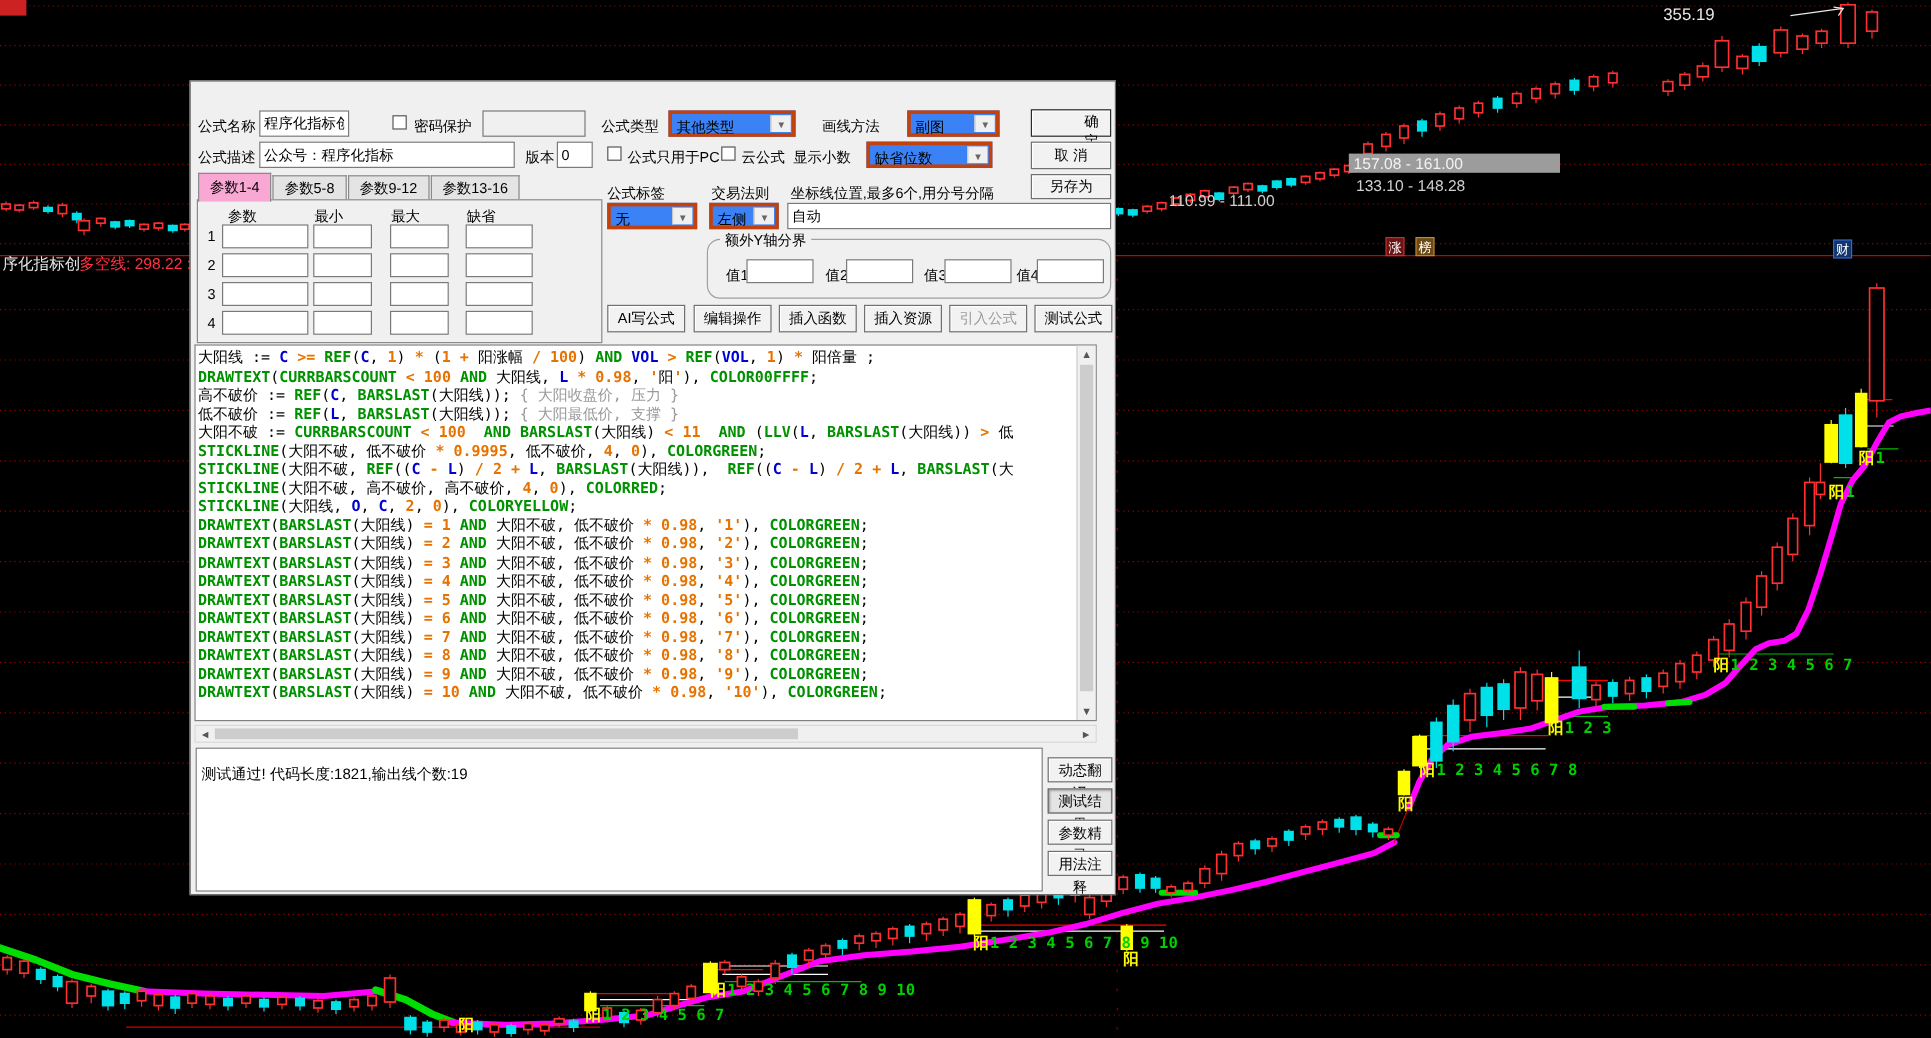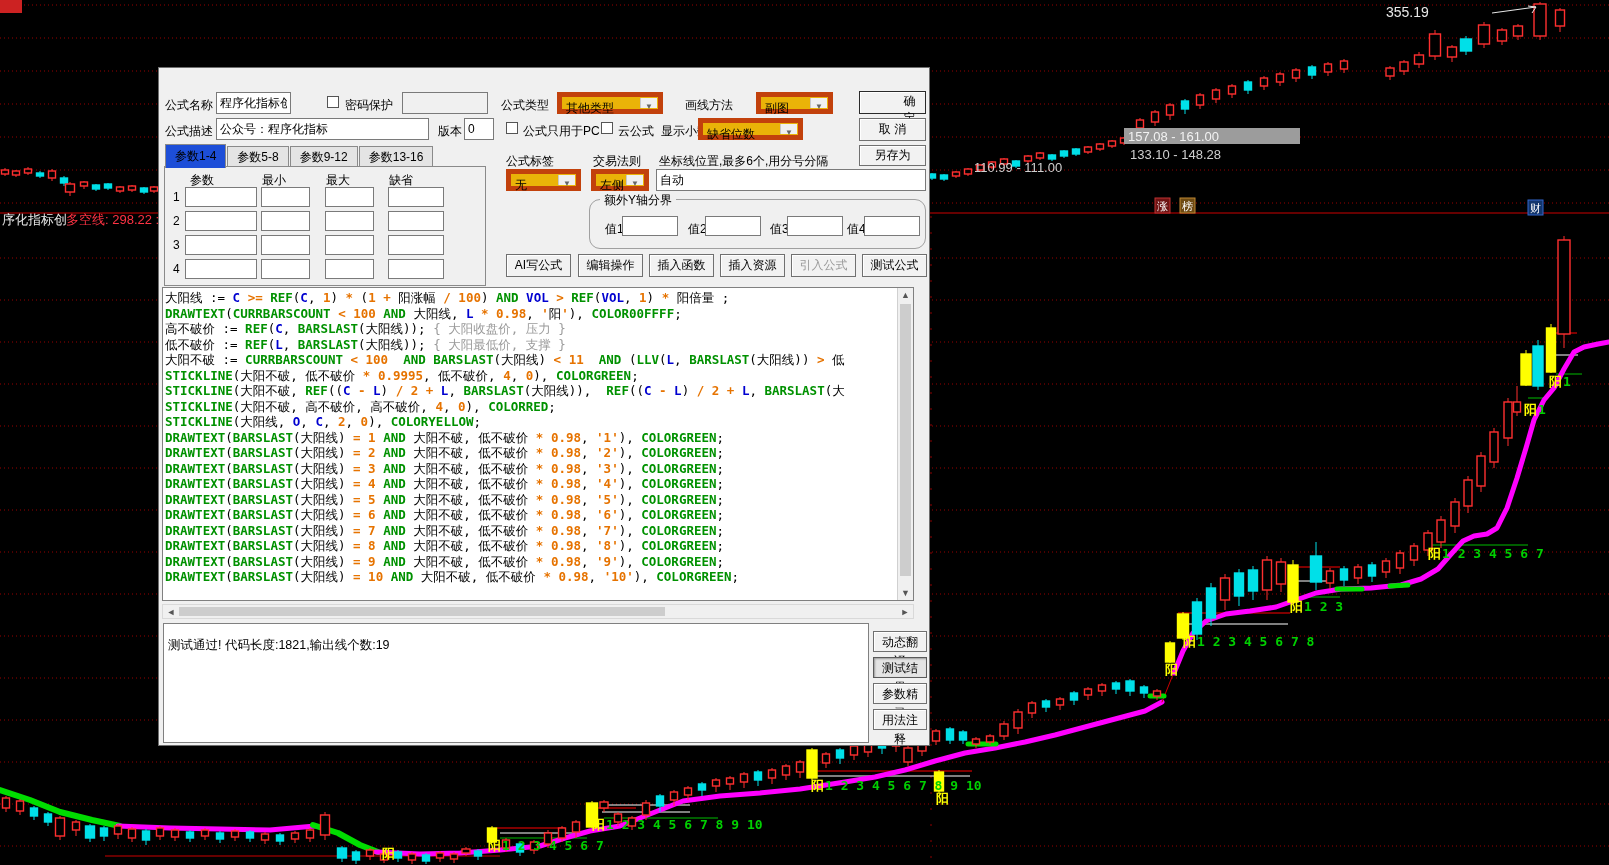--- a/index.html
+++ b/index.html
@@ -18,31 +18,31 @@
   .tb{position:absolute;background:#fff;border:1px solid #7a7a7a;box-sizing:border-box;
       font-size:12px;padding:2px 3px;font-family:"Liberation Sans",sans-serif;color:#000;}
   .tb:disabled,.tb.dis{background:#f0f0f0;}
   .btn{position:absolute;background:#f2f2f2;border:1px solid #707070;box-sizing:border-box;
        text-align:center;font-size:12px;color:#000;
        box-shadow:inset 1px 1px 0 #fff;cursor:pointer;}
   .btn.def{border:1px solid #2a2a2a;padding-left:40px;}
   .btn.dis{color:#9a9a9a;}
   .btn.pressed{background:#e4e4e4;box-shadow:inset 1px 1px 2px #9a9a9a;border:1px solid #5a5a5a;}
   .cbx{position:absolute;width:12px;height:12px;background:#fff;border:1px solid #555;box-sizing:border-box;}
-  .sel{position:absolute;background:#eab308;border:5px solid #c2410c;box-sizing:border-box;cursor:pointer;}
+  .sel{position:absolute;background:#3b82f6;border:3px solid #c2410c;box-sizing:border-box;cursor:pointer;}
   .sel .sv{position:absolute;left:4px;top:3px;font-size:12px;white-space:nowrap;}
   .sel .ar{position:absolute;right:1px;top:1px;bottom:1px;width:16px;background:#f0f0f0;
            border-left:1px solid #c8c8c8;color:#666;font-size:8px;text-align:center;line-height:18px;}
   .grp{position:absolute;border:1px solid #a0a0a0;box-sizing:border-box;}
   .grp .legend{position:absolute;top:-8px;left:10px;background:#f0f0f0;padding:0 4px;font-size:12px;}
   .tabs{position:absolute;height:22px;}
   .tab{display:inline-block;height:21px;line-height:21px;padding:0 9px;border:1px solid #8a8a8a;
        border-bottom:none;background:#e4e4e4;margin-right:1px;font-size:12px;vertical-align:bottom;cursor:pointer;}
-  .tab.active{background:#1d4ed8;height:23px;line-height:23px;position:relative;z-index:2;}
-  .parampanel{position:absolute;border:1px solid #8a8a8a;background:#f0f0f0;}
+  .tab.active{background:#f9a8d4;height:23px;line-height:23px;position:relative;z-index:2;}
+  .parampanel{position:absolute;border:1px solid #8a8a8a;background:#f0f0f0;padding-left:16px;}
   
   .code{position:absolute;background:#fff;border:1px solid #808080;box-sizing:border-box;overflow:hidden;}
   .codelines{position:absolute;left:2px;top:2px;right:16px;bottom:0;overflow:hidden;}
   .cl{white-space:pre;font-family:"DejaVu Sans Mono","Liberation Mono",monospace;
       font-size:12.5px;line-height:15.5px;font-weight:bold;}
   .tok-k{color:#000;font-weight:normal;}
   .tok-g{color:#009100;}
   .tok-o{color:#e67300;}
   .tok-b{color:#0000d0;}
   .tok-c{color:#9a9a9a;font-weight:normal;}
@@ -519,21 +519,21 @@
 
     <span class="lbl" style="left:6px;top:55px;">公式描述</span>
     <input class="tb" style="left: 57px; top: 50px; width: 213px; height: 22px;" value="公众号：程序化指标">
     <span class="lbl" style="left:279px;top:55px;">版本</span>
     <input class="tb" style="left: 305px; top: 50px; width: 30px; height: 22px;" value="0">
     <span class="cbx" style="left:347px;top:54px;"></span>
     <span class="lbl" style="left:364px;top:55px;">公式只用于PC</span>
     <span class="cbx" style="left:442px;top:54px;"></span>
     <span class="lbl" style="left:459px;top:55px;">云公式</span>
     <span class="lbl" style="left:502px;top:55px;">显示小数</span>
-    <div class="sel" style="left:539px;top:50px;width:105px;height:22px;">
+    <div class="sel" style="left:563px;top:50px;width:105px;height:22px;">
       <span class="sv">缺省位数</span>
       <span class="ar">▼</span>
     </div>
     <button class="btn" style="left:700px;top:50px;width:67px;height:23px;">取  消</button>
     <button class="btn" style="left:700px;top:77px;width:67px;height:21px;">另存为</button>
 
     <div class="tabs" style="left:6px;top:76px;" id="tabs"><span class="tab active">参数1-4</span><span class="tab">参数5-8</span><span class="tab">参数9-12</span><span class="tab">参数13-16</span></div>
     <div class="parampanel" style="left:5px;top:98px;width:320px;height:118px;" id="parampanel">
         <span class="lbl" style="left: 25px; top: 5px;">参数</span>
         <span class="lbl" style="left: 97px; top: 5px;">最小</span>

